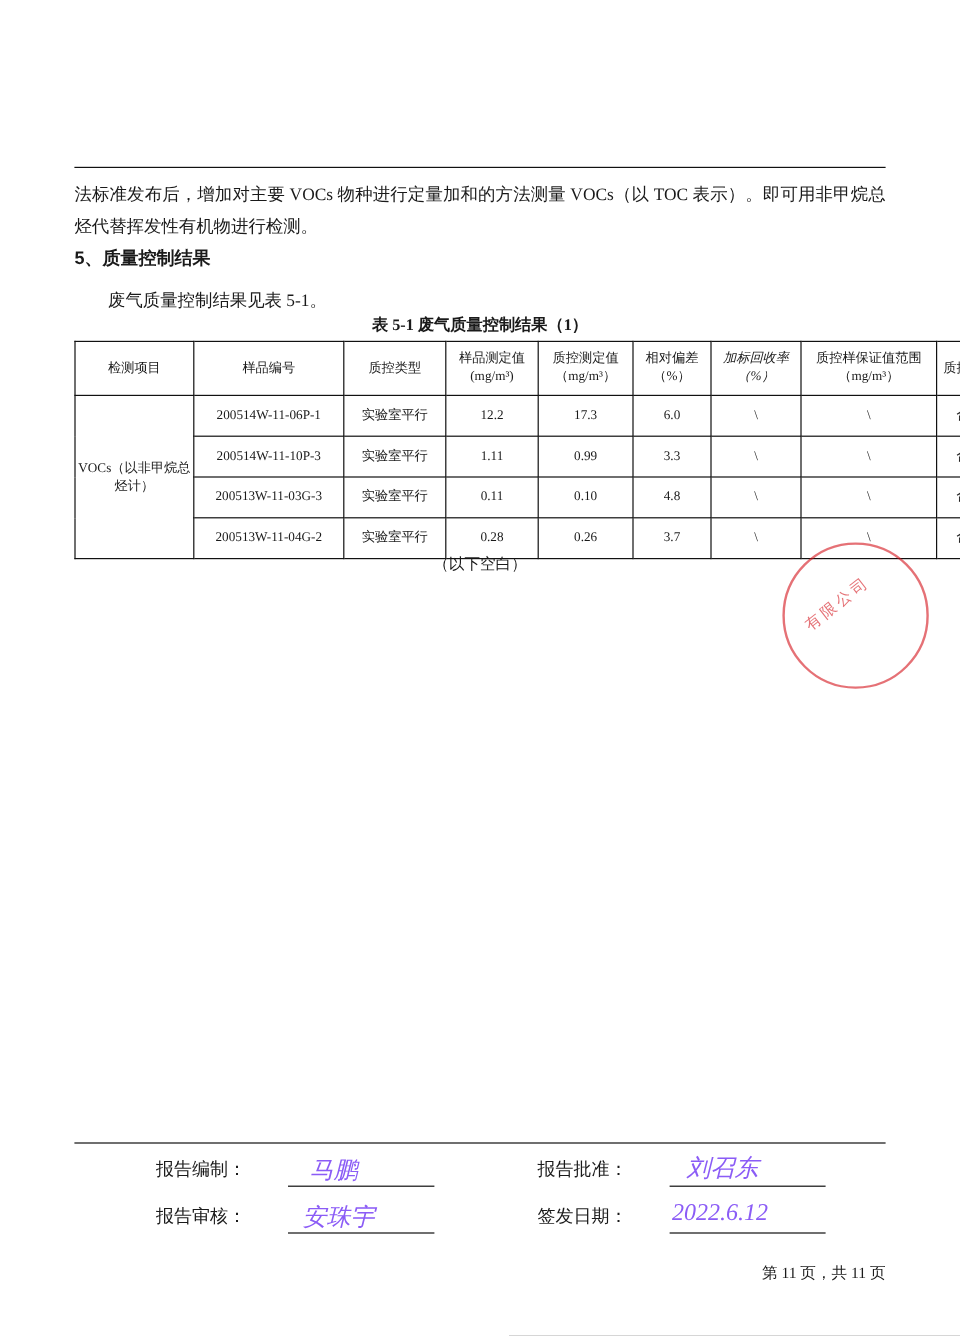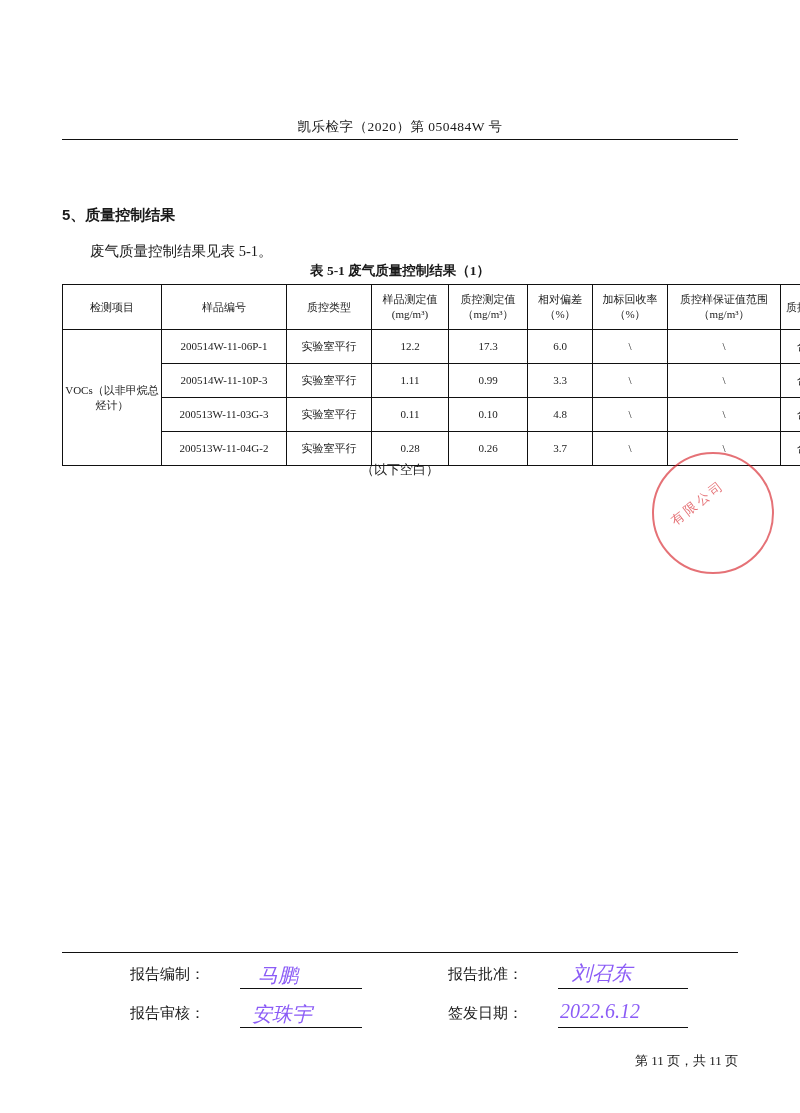--- a/index.html
+++ b/index.html
@@ -125,21 +125,21 @@
   }
   table.qc tbody td {
     height: 29px;
   }
   .col-item   { width: 96px; }
   .col-sample { width: 122px; }
   .col-type   { width: 82px; }
   .col-meas   { width: 74px; }
   .col-ctrl   { width: 76px; margin-left: 25px; }
   .col-dev    { width: 62px; }
-  .col-rec    { width: 72px; }
+  .col-rec    { width: 72px; font-style: italic; }
   .col-range  { width: 110px; }
   .col-eval   { width: 52px; }
   .blank-note {
     position: absolute;
     top: 461px;
     left: 0;
     width: 100%;
     text-align: center;
     font-size: 13px;
   }
@@ -242,23 +242,23 @@
     right: 62px;
     font-size: 13px;
   }
 </style>
 </head>
 <body>
 
 <div class="page">
 
 
-  <div class="doc-no">凯乐检字（2020）第 050484W 号</div>
   <div class="rule-top"></div>
 
+  <div class="para para-1">法标准发布后，增加对主要 VOCs 物种进行定量加和的方法测量 VOCs（以 TOC 表示）。即可用非甲烷总烃代替挥发性有机物进行检测。</div>
   <div class="section-title">5、质量控制结果</div>
   <div class="para para-2">废气质量控制结果见表 5-1。</div>
 
   <div class="table-caption">表 5-1    废气质量控制结果（1）</div>
 
   <table class="qc">
     <thead>
       <tr>
         <th class="col-item">检测项目</th>
         <th class="col-sample">样品编号</th>

